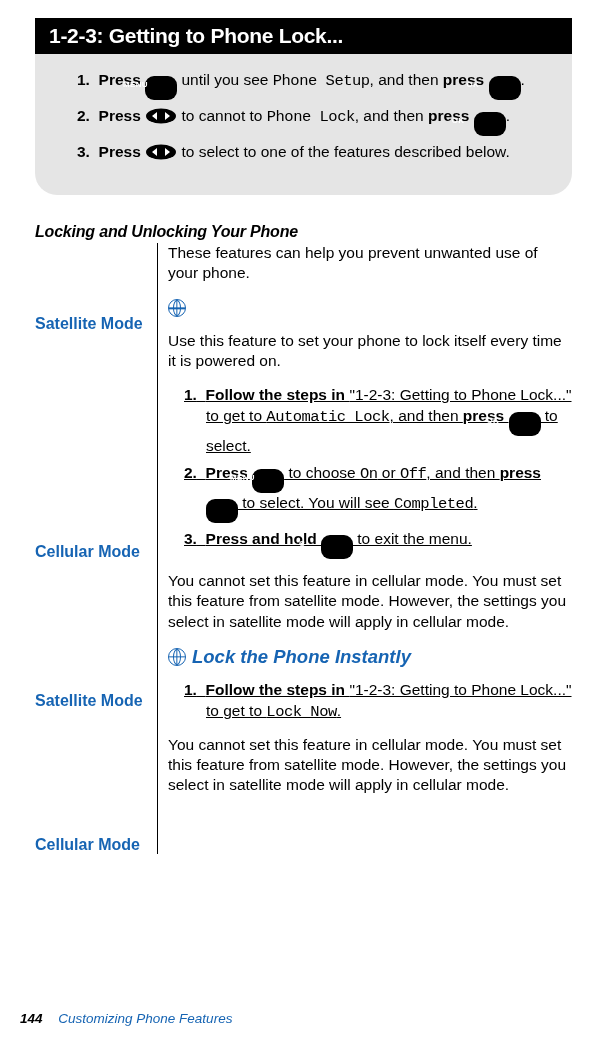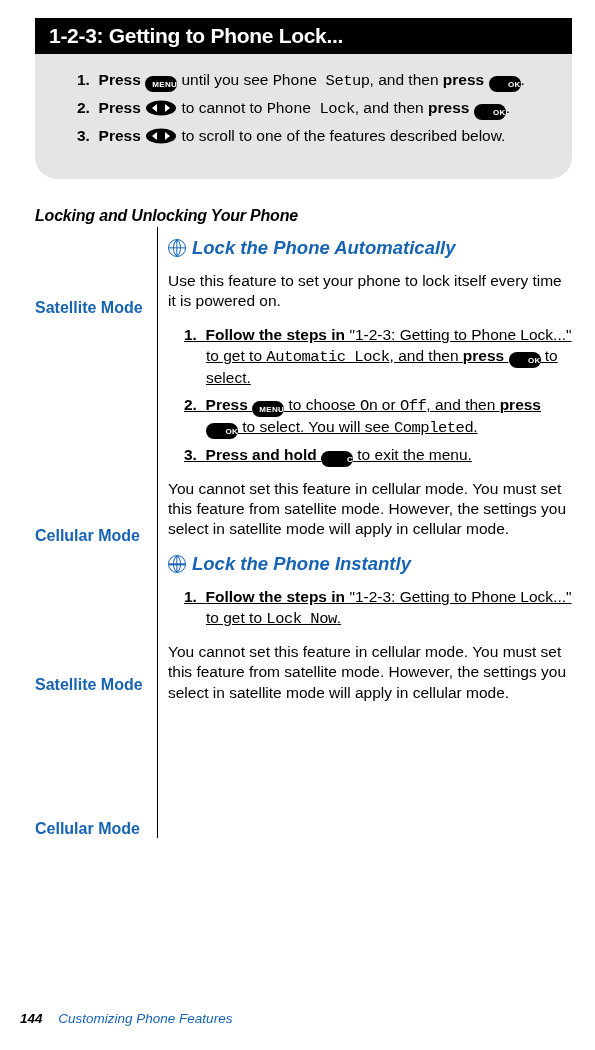--- a/index.html
+++ b/index.html
@@ -5,21 +5,21 @@
   * { box-sizing: border-box; margin: 0; padding: 0; }
   html, body { width: 595px; height: 1050px; background: #fff; font-family: Helvetica, Arial, sans-serif; color: #000; }
   .page { padding: 18px 23px 0 35px; position: relative; height: 100%; }
 
   .box { background: #e5e5e5; border-radius: 0 0 22px 22px; overflow: hidden; margin-bottom: 28px; }
   .box-head { background: #000; color: #fff; padding: 6px 14px; font-size: 21px; font-weight: 800; font-family: Arial, sans-serif; letter-spacing: -0.3px; }
   .box-body { padding: 10px 28px 26px 28px; }
   .step { margin: 6px 0 6px 14px; padding-left: 22px; text-indent: -22px; font-size: 15.5px; line-height: 1.35; }
   .step .num { font-weight: 700; }
   .dfont { font-family: "Courier New", monospace; letter-spacing: -0.5px; }
-  .pill { display: inline-block; width: 32px; height: 16px; border-radius: 9px; background: #000; color: #fff; font-size: 9px; line-height: 16px; text-align: right; vertical-align: -2px; font-weight: 700; letter-spacing: 0.3px; }
+  .pill { display: inline-block; width: 32px; height: 24px; border-radius: 9px; background: #000; color: #fff; font-size: 9px; line-height: 16px; text-align: left; vertical-align: -2px; font-weight: 700; letter-spacing: 0.3px; }
   .pill-txt { font-size: 8px; }
 
   h1.section { font-style: italic; font-weight: 800; font-size: 16px; margin: 10px 0 2px 0; letter-spacing: -0.2px; }
 
   .cols { display: flex; }
   .left { width: 122px; flex: 0 0 122px; padding-right: 10px; }
   .right { flex: 1; border-left: 1px solid #000; padding-left: 10px; padding-bottom: 10px; }
   .mode-label { color: #1664b3; font-weight: 800; font-size: 16px; line-height: 1.15; }
   .body-p { font-size: 15.5px; line-height: 1.3; margin-bottom: 14px; }
   .sub-h { color: #1664b3; font-style: italic; font-weight: 800; font-size: 18.5px; margin: 10px 0 12px 0; }
@@ -52,43 +52,44 @@
       <div class="step">
         <span class="num">2.</span>&nbsp;&nbsp;<b>Press </b><svg class="arrow" viewBox="0 0 32 16">
             <ellipse cx="16" cy="8" rx="15" ry="7.5" fill="#000"></ellipse>
             <path d="M7 8 L12 4 L12 12 Z M25 8 L20 4 L20 12 Z" fill="#fff"></path>
           </svg><span> to cannot to </span><span class="dfont">Phone Lock</span><span>, and then </span><b>press </b><span class="pill"><span class="pill-txt">OK</span></span><span>.</span>
       </div>
       <div class="step">
         <span class="num">3.</span>&nbsp;&nbsp;<b>Press </b><svg class="arrow" viewBox="0 0 32 16">
             <ellipse cx="16" cy="8" rx="15" ry="7.5" fill="#000"></ellipse>
             <path d="M7 8 L12 4 L12 12 Z M25 8 L20 4 L20 12 Z" fill="#fff"></path>
-          </svg><span> to scroll to one of the features described below.</span>
+          </svg><span> to select to one of the features described below.</span>
       </div>
     </div>
   </div>
 
   <h1 class="section">Locking and Unlocking Your Phone</h1>
 
   <div class="cols">
     <div class="left">
       <div style="height:72px"></div>
       <div class="mode-label">Satellite Mode</div>
       <div style="height:210px"></div>
       <div class="mode-label">Cellular Mode</div>
       <div style="height:130px"></div>
       <div class="mode-label">Satellite Mode</div>
       <div style="height:126px"></div>
       <div class="mode-label">Cellular Mode</div>
     </div>
 
     <div class="right">
+      <p class="body-p">These features can help you prevent unwanted use of your phone.</p>
 
       <div class="sub-h">
-        <span class="globe"><span class="ell"></span></span><span>Lock the Phone Automatically</span>
+        <span class="globe"><span class="ell"></span></span>
       </div>
 
       <p class="body-p">Use this feature to set your phone to lock itself every time it is powered on.</p>
 
       <div class="olist">
         <div class="step">
           <span class="num">1.</span>&nbsp;&nbsp;<b>Follow the steps in </b><span>"1-2-3: Getting to Phone Lock..." to get to </span><span class="dfont">Automatic Lock</span><span>, and then </span><b>press </b><span class="pill"><span class="pill-txt">OK</span></span><span> to select.</span>
         </div>
         <div class="step">
           <span class="num">2.</span>&nbsp;&nbsp;<b>Press </b><span class="pill"><span class="pill-txt">MENU</span></span><span> to choose </span><span class="dfont">On</span><span> or </span><span class="dfont">Off</span><span>, and then </span><b>press </b><span class="pill"><span class="pill-txt">OK</span></span><span> to select. You will see </span><span class="dfont">Completed</span><span>.</span>

